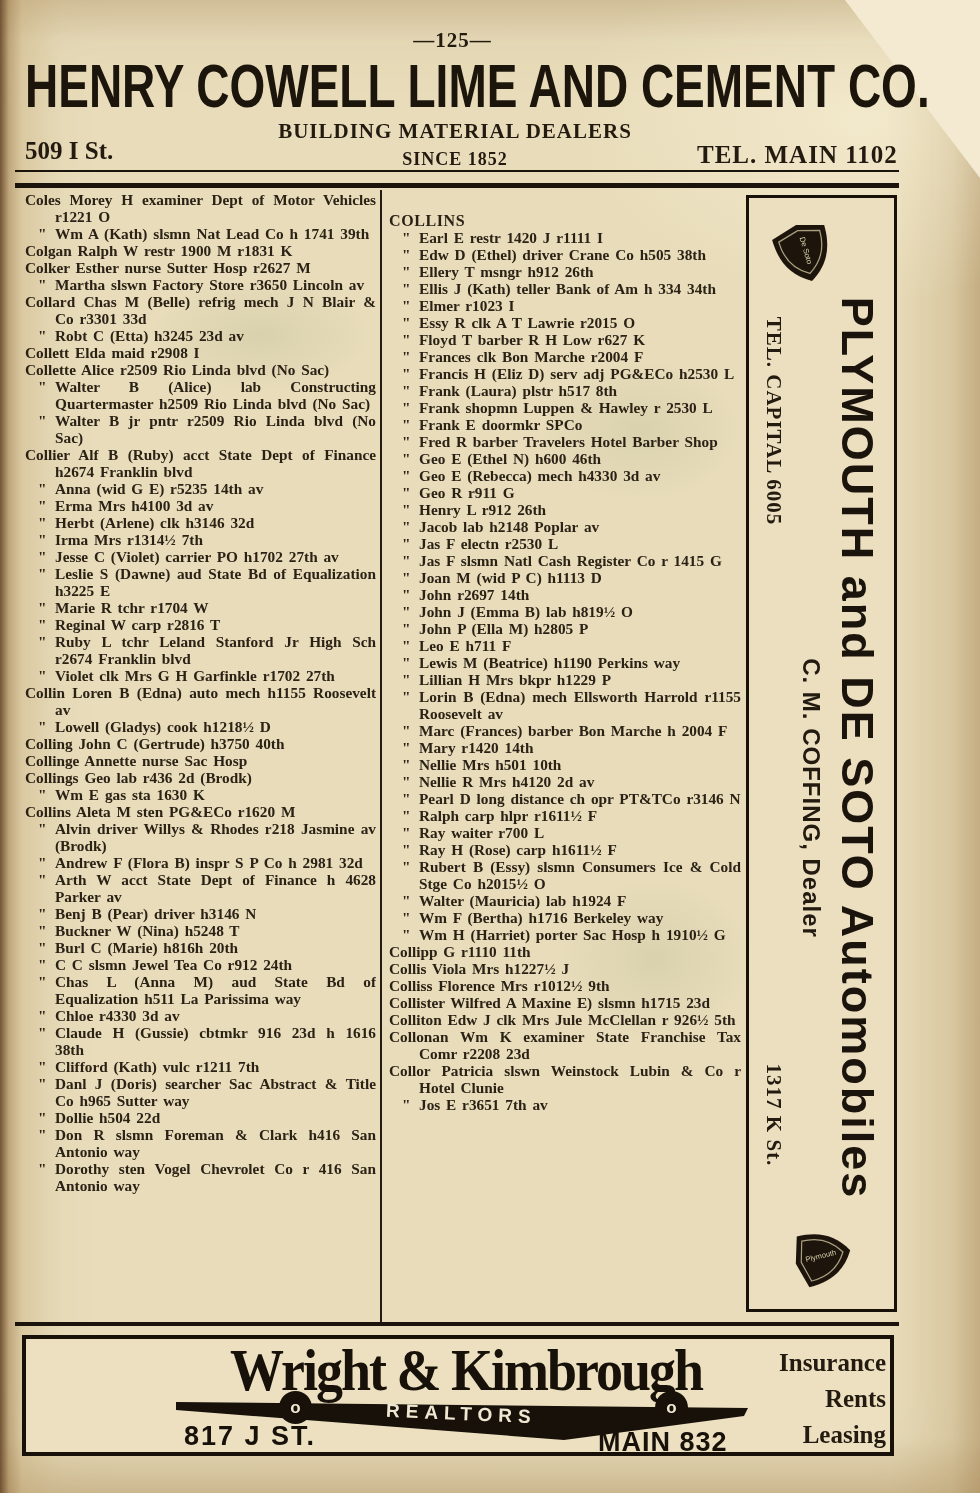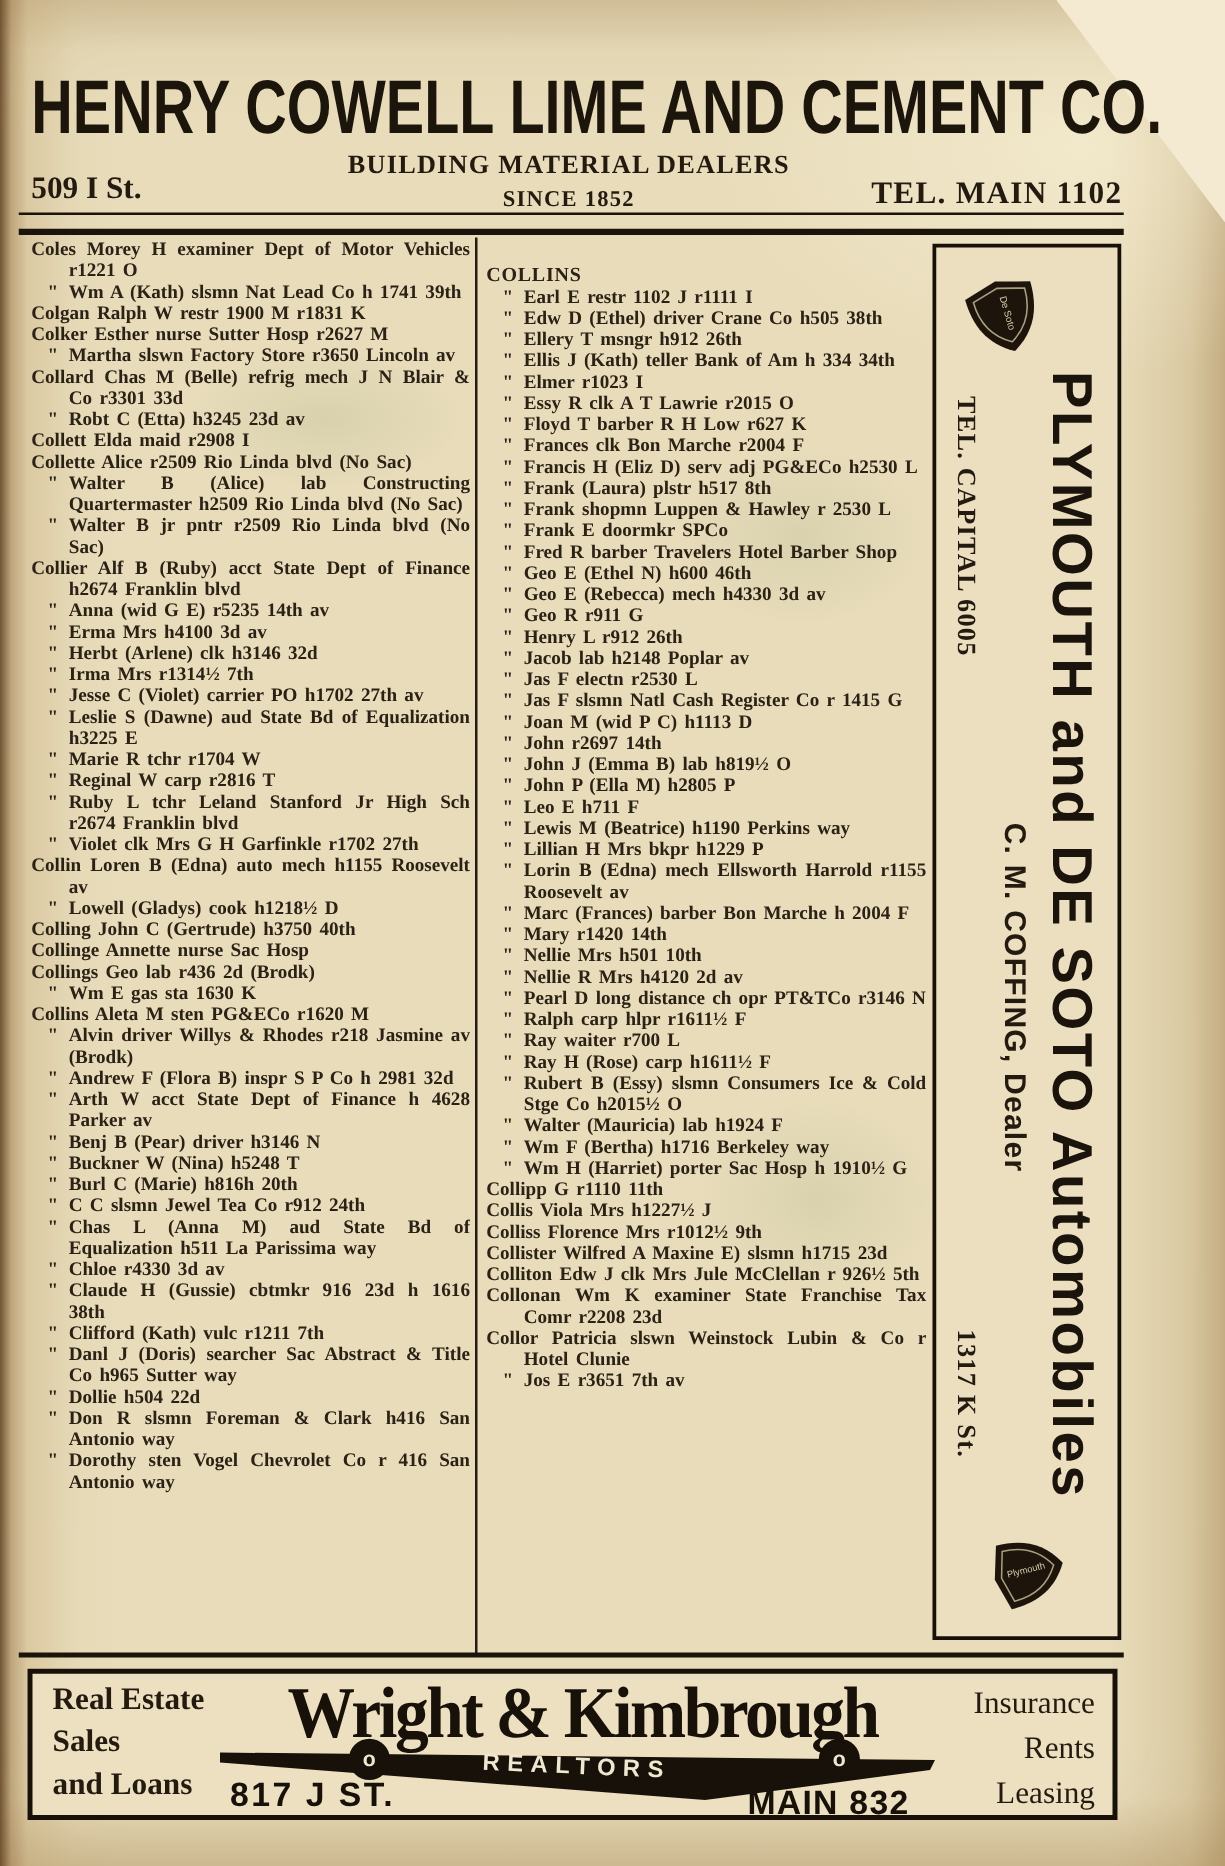--- a/index.html
+++ b/index.html
@@ -47,21 +47,21 @@
   #sidebar-ad{left:746px;top:195px;width:151px;height:1117px;border:3px solid #17110a;box-sizing:border-box;background:#ebdfc0;}
   .vtext{position:absolute;white-space:nowrap;transform:translate(-50%,-50%) rotate(90deg);}
   #sb-phone{left:24px;top:223px;font-size:21px;font-weight:bold;letter-spacing:1px;font-family:"Liberation Serif",serif;}
   #sb-main{left:108px;top:550px;font-family:"Liberation Sans",sans-serif;font-weight:bold;font-size:45px;letter-spacing:2px;color:#1b140c;}
   #sb-dealer{left:62px;top:600px;font-family:"Liberation Sans",sans-serif;font-weight:bold;font-size:24px;letter-spacing:1px;}
   #sb-address{left:24px;top:917px;font-size:21px;font-weight:bold;letter-spacing:1px;}
   .shield{position:absolute;}
   
   #bottom-ad{left:22px;top:1335px;width:872px;height:121px;border:4px solid #17110a;box-sizing:border-box;background:#ece0c0;}
   #ba-left{left:16px;top:4px;font-size:25px;font-weight:bold;line-height:34px;}
-  #ba-right{right:14px;top:6px;text-align:right;font-size:25px;font-weight:normal;line-height:36px;}
+  #ba-right{right:4px;top:6px;text-align:right;font-size:25px;font-weight:bold;line-height:36px;}
   #ba-company{left:148px;top:-2px;width:584px;text-align:center;font-size:54px;font-weight:bold;letter-spacing:-2px;transform:scaleY(1.08);transform-origin:center top;color:#17110a;}
   #ba-banner-svg{left:0;top:0;}
   #ba-realtors{left:360px;top:64px;color:#efe7d0;font-family:"Liberation Sans",sans-serif;font-weight:bold;font-size:19px;letter-spacing:6px;transform:rotate(2.5deg);}
   .logo-ball{position:absolute;width:33px;height:33px;border-radius:50%;background:#17110a;color:#efe7d0;
     text-align:center;line-height:33px;font-size:17px;font-weight:bold;font-family:"Liberation Sans",sans-serif;}
   #ball-1{left:253px;top:52px;}
   #ball-2{left:629px;top:52px;}
   #ba-address{left:158px;top:82px;font-family:"Liberation Sans",sans-serif;font-weight:bold;font-size:27px;letter-spacing:2px;color:#17110a;}
   #ba-phone{left:572px;top:88px;font-family:"Liberation Sans",sans-serif;font-weight:bold;font-size:27px;letter-spacing:1px;color:#17110a;}
   
@@ -74,20 +74,21 @@
 <body>
 
 <div id="page">
 
   <div class="abs" id="fold-corner"></div>
   <div class="abs ghost" style="left:150px;top:280px;width:220px;height:110px;background:radial-gradient(closest-side,rgba(110,135,85,.13),rgba(110,135,85,0));"></div>
   <div class="abs ghost" style="left:540px;top:360px;width:200px;height:140px;background:radial-gradient(closest-side,rgba(110,135,85,.12),rgba(110,135,85,0));"></div>
   <div class="abs ghost" style="left:560px;top:880px;width:190px;height:160px;background:radial-gradient(closest-side,rgba(110,135,85,.12),rgba(110,135,85,0));"></div>
   <div class="abs ghost" style="left:690px;top:1350px;width:200px;height:90px;background:radial-gradient(closest-side,rgba(110,135,85,.15),rgba(110,135,85,0));"></div>
 
+  <div class="abs" id="page-number">—125—</div>
 
   <div class="abs" id="cowell-name">HENRY COWELL LIME AND CEMENT CO.</div>
   <div class="abs" id="cowell-tagline">BUILDING MATERIAL DEALERS</div>
   <div class="abs" id="cowell-since">SINCE 1852</div>
   <div class="abs" id="cowell-address">509 I St.</div>
   <div class="abs" id="cowell-phone">TEL. MAIN 1102</div>
   <div class="abs hrule" id="rule-thin"></div>
   <div class="abs hrule" id="rule-thick"></div>
 
   <div class="abs dircol" id="col-left">
@@ -132,21 +133,21 @@
       <div class="entry"><span class="dq">"</span><span>Claude H (Gussie) cbtmkr 916 23d h 1616 38th</span></div>
       <div class="entry"><span class="dq">"</span><span>Clifford (Kath) vulc r1211 7th</span></div>
       <div class="entry"><span class="dq">"</span><span>Danl J (Doris) searcher Sac Abstract &amp; Title Co h965 Sutter way</span></div>
       <div class="entry"><span class="dq">"</span><span>Dollie h504 22d</span></div>
       <div class="entry"><span class="dq">"</span><span>Don R slsmn Foreman &amp; Clark h416 San Antonio way</span></div>
       <div class="entry"><span class="dq">"</span><span>Dorothy sten Vogel Chevrolet Co r 416 San Antonio way</span></div>
     </div>
   <div class="abs" id="col-divider"></div>
   <div class="abs dircol" id="col-right">
       <div class="entry subhead"><span>COLLINS</span></div>
-      <div class="entry"><span class="dq">"</span><span>Earl E restr 1102 J r1111 I</span></div>
+      <div class="entry"><span class="dq">"</span><span>Earl E restr 1420 J r1111 I</span></div>
       <div class="entry"><span class="dq">"</span><span>Edw D (Ethel) driver Crane Co h505 38th</span></div>
       <div class="entry"><span class="dq">"</span><span>Ellery T msngr h912 26th</span></div>
       <div class="entry"><span class="dq">"</span><span>Ellis J (Kath) teller Bank of Am h 334 34th</span></div>
       <div class="entry"><span class="dq">"</span><span>Elmer r1023 I</span></div>
       <div class="entry"><span class="dq">"</span><span>Essy R clk A T Lawrie r2015 O</span></div>
       <div class="entry"><span class="dq">"</span><span>Floyd T barber R H Low r627 K</span></div>
       <div class="entry"><span class="dq">"</span><span>Frances clk Bon Marche r2004 F</span></div>
       <div class="entry"><span class="dq">"</span><span>Francis H (Eliz D) serv adj PG&amp;ECo h2530 L</span></div>
       <div class="entry"><span class="dq">"</span><span>Frank (Laura) plstr h517 8th</span></div>
       <div class="entry"><span class="dq">"</span><span>Frank shopmn Luppen &amp; Hawley r 2530 L</span></div>
@@ -201,25 +202,20 @@
     <div class="vtext" id="sb-dealer">C. M. COFFING, Dealer</div>
     <div class="vtext" id="sb-address">1317 K St.</div>
     <svg class="shield" style="left:46px;top:1028px;transform:rotate(-104deg);" width="56" height="62" viewBox="0 0 60 64">
       <path d="M30 2 L58 10 C58 32 51 50 30 62 C9 50 2 32 2 10 Z" fill="#1d150c"></path>
       <path d="M30 8 L52 14 C52 30 47 44 30 54 C13 44 8 30 8 14 Z" fill="none" stroke="#cfc29d" stroke-width="1.3" opacity=".8"></path>
       <text x="30" y="31" text-anchor="middle" font-size="8" fill="#d8ccab" font-family="Liberation Sans, sans-serif" transform="rotate(90 30 30)">Plymouth</text>
     </svg>
   </div>
 
   <div class="abs" id="bottom-ad">
-    <div class="abs" id="ba-left">
-        <div>Real Estate</div>
-        <div>Sales</div>
-        <div>and Loans</div>
-      </div>
     <svg class="abs" id="ba-banner-svg" width="864" height="113" viewBox="0 0 864 113">
       <polygon points="150,63 722,69 718,77 538,101 150,71" fill="#17110a"></polygon>
     </svg>
     <div class="abs" id="ba-company">Wright &amp; Kimbrough</div>
     <div class="abs" id="ba-realtors">REALTORS</div>
     <div class="logo-ball" id="ball-1">o</div>
     <div class="logo-ball" id="ball-2">o</div>
     <div class="abs" id="ba-address">817 J ST.</div>
     <div class="abs" id="ba-phone">MAIN 832</div>
     <div class="abs" id="ba-right">

